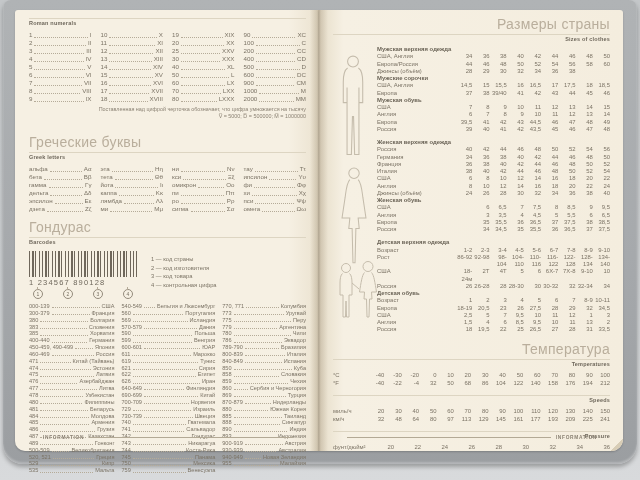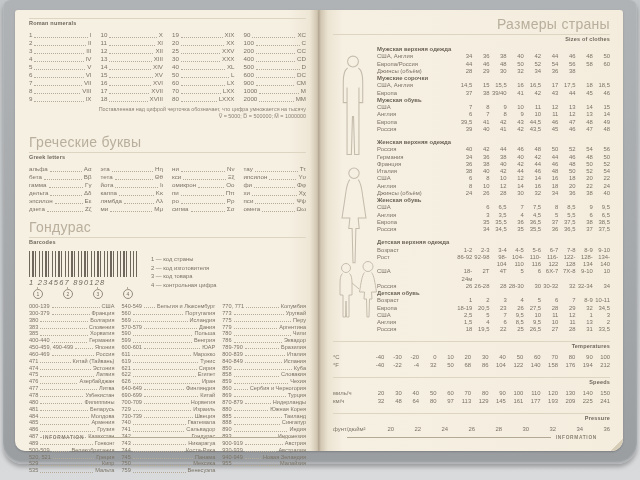--- a/index.html
+++ b/index.html
@@ -43,21 +43,21 @@
   .cols.countries .lcol:nth-child(3){flex:1.0;}
 
   .note{font-size:5.4px;line-height:6.5px;color:#8b8274;text-align:right;margin-top:3px;}
 
   
   .barcode-block{display:flex;gap:14px;margin:6px 0 4px;}
   .barcode{width:108px;}
   .bars{height:26px;background:
      repeating-linear-gradient(90deg,#6f675b 0 1px,transparent 1px 3px,#6f675b 3px 5px,
        transparent 5px 6px,#6f675b 6px 7px,transparent 7px 10px,#6f675b 10px 11px,transparent 11px 13px);}
-  .bc-digits{font-size:7.5px;letter-spacing:1.2px;color:#6e675b;margin-top:1px;font-style:italic;}
+  .bc-digits{font-size:7.5px;letter-spacing:1.2px;color:#6e675b;margin-top:1px;}
   .callouts{display:flex;justify-content:space-between;margin-top:2px;padding:0 4px;}
   .callout{width:8px;height:8px;border:1px solid #948b7c;border-radius:50%;
     font-size:5px;line-height:8px;text-align:center;color:#7b7365;position:relative;}
   .callout::before{content:"";position:absolute;left:3px;top:-3px;width:1px;height:3px;background:#b5ab98;}
   .legend{padding-top:4px;}
   .legend-line{font-size:5.8px;line-height:8.5px;color:#7b7365;}
 
   
   .ntable{margin-top:4px;}
   .nrow,.nhead{display:flex;font-size:5.9px;line-height:7.25px;color:#7b7365;}
@@ -1216,20 +1216,21 @@
       <div class="figure" style="left:2px;top:240px;width:46px;height:70px;">
         <svg viewBox="0 0 46 64" width="46" height="70">
           <circle cx="11" cy="9" r="4.5"></circle>
           <path d="M7.5 14.5 C5.5 16 5 20 5 24 L5 36 L8 36 L8 58 L10.5 58 L11 42 L11.5 58 L14 58 L14 36 L17 36 L17 24 C17 20 16.5 16 14.5 14.5"></path>
           <circle cx="33" cy="7.5" r="5"></circle>
           <path d="M29.5 13.5 C27 16 26 24 24.5 33 L29.5 33 L29 40 L31.5 40 L32 58 L34 58 L34.5 40 L37 40 L36.5 33 L41.5 33 C40 24 39 16 36.5 13.5 M17 24 L24 30"></path>
         </svg>
       </div>
 
       <div class="sec" style="margin-top:7px;">
+        <div class="sec-title right">Температура</div>
         <hr class="sec-rule">
         <div class="sec-sub right">Temperatures</div>
         <div class="ntable conv">
             <div class="nrow">
               <span class="nlabel">°C</span>
               <span class="ncell">-40</span>
               <span class="ncell">-30</span>
               <span class="ncell">-20</span>
               <span class="ncell">0</span>
               <span class="ncell">10</span>

